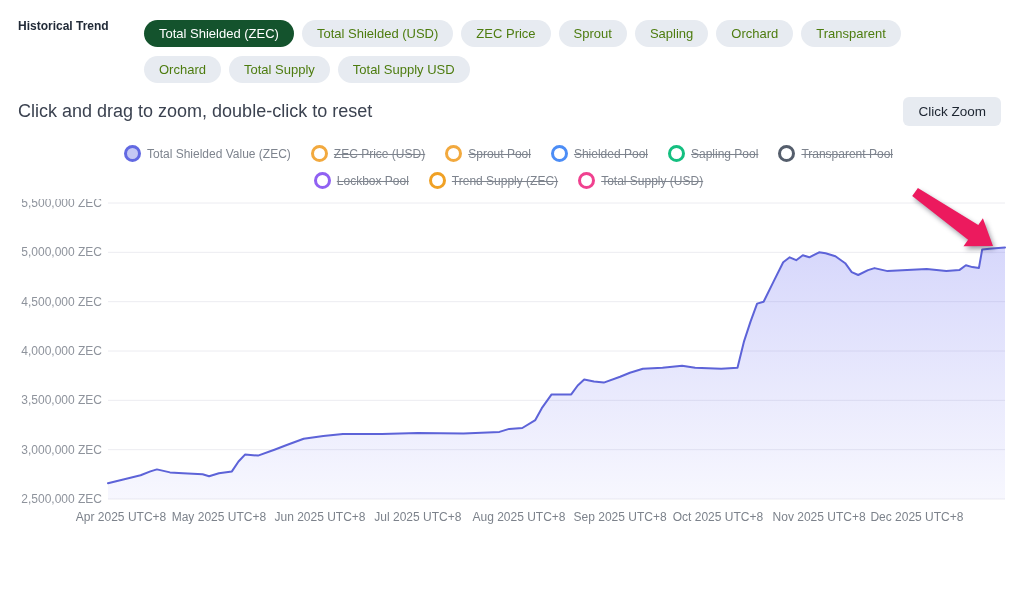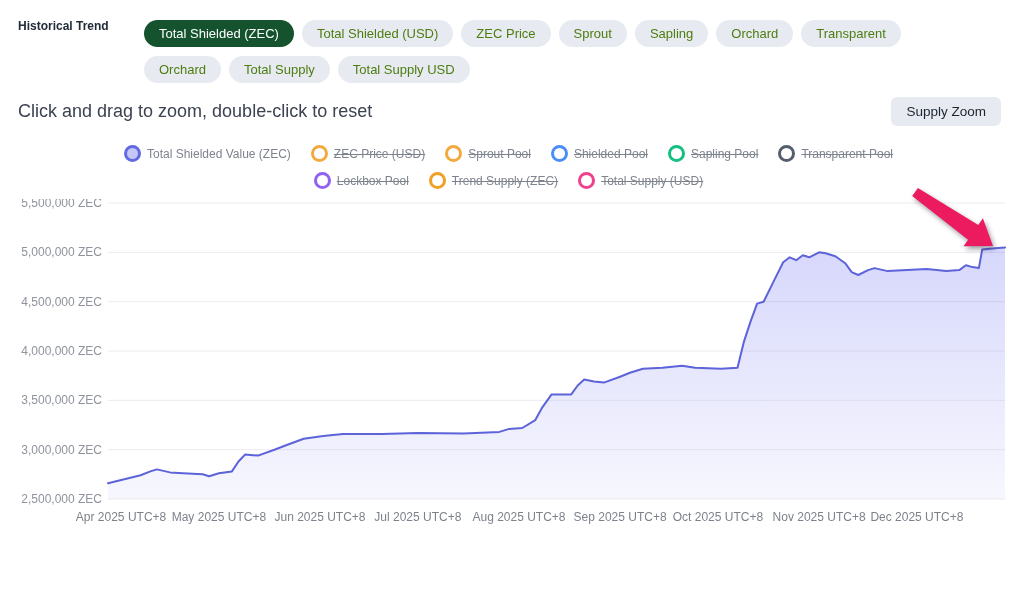--- a/index.html
+++ b/index.html
@@ -40,21 +40,21 @@
       <button class="pill">Orchard</button>
       <button class="pill">Transparent</button>
       <button class="pill">Orchard</button>
       <button class="pill">Total Supply</button>
       <button class="pill">Total Supply USD</button>
     </div>
 </div>
 
 <div class="hint-row">
   <div class="hint">Click and drag to zoom, double-click to reset</div>
-  <button class="reset-btn">Supply Zoom</button>
+  <button class="reset-btn">Click Zoom</button>
 </div>
 
 <div class="legend">
     <div class="legend-row">
       <div class="legend-item">
         <span class="legend-dot" style="border-color: rgb(98, 105, 226); background: rgb(197, 200, 244);"></span>
         <span>Total Shielded Value (ZEC)</span>
       </div>
       <div class="legend-item">
         <span class="legend-dot" style="border-color: rgb(242, 169, 62); background: rgb(255, 255, 255);"></span>

